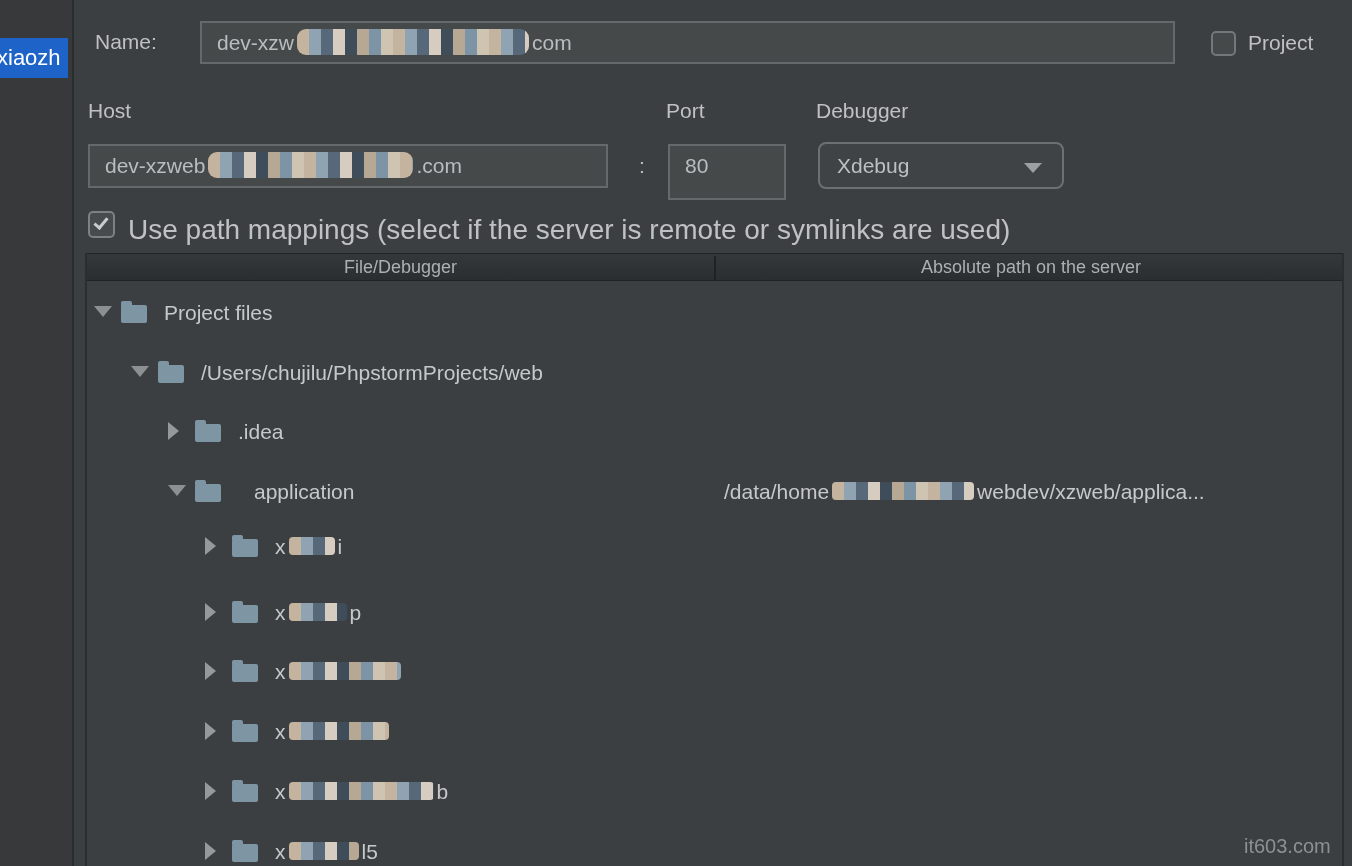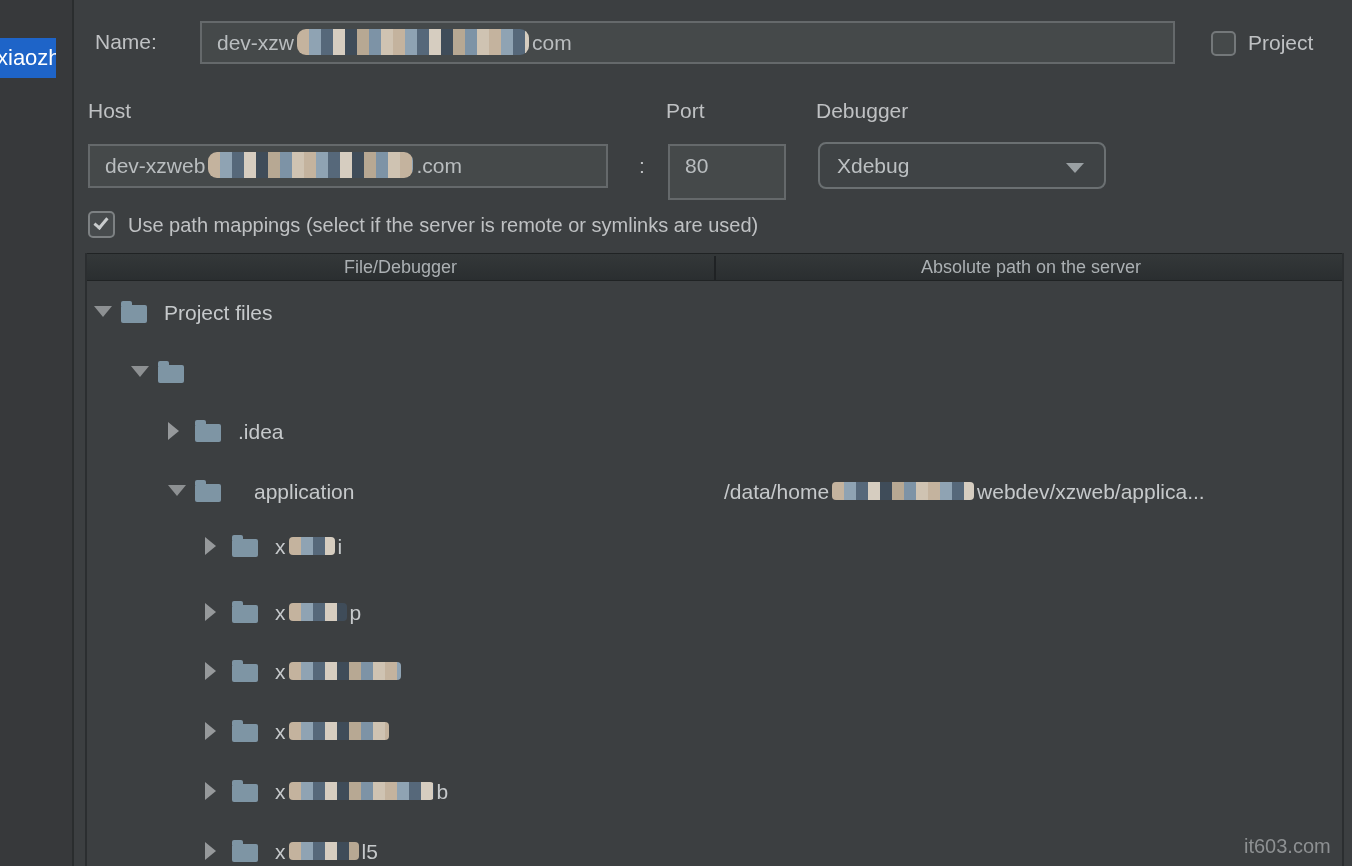--- a/index.html
+++ b/index.html
@@ -9,21 +9,21 @@
     font-family:"Liberation Sans", sans-serif;
     color:#bfc1c3;
     position:relative;
   }
   
   .sidebar {
     position:absolute; left:0; top:0; width:74px; height:866px;
     background:#37393b; border-right:2px solid #2a2d2e;
   }
   .sidebar-sel {
-    position:absolute; left:0; top:38px; width:56px; height:40px;
+    position:absolute; left:0; top:38px; width:68px; height:40px;
     background:#1e64c8; color:#ffffff; font-size:22px; line-height:40px;
     overflow:hidden; white-space:nowrap; text-indent:-3px;
   }
   
   .lbl { position:absolute; font-size:21px; color:#bfc1c3; white-space:nowrap; }
   
   .tfield {
     position:absolute; background:#45494a; border:2px solid #65696b;
     font-size:21px; color:#b9bdbf; white-space:nowrap; overflow:hidden;
   }
@@ -134,45 +134,46 @@
     <span>dev-xzweb</span><span class="redact" style="height: 26px; border-radius: 9px; width: 205px;" id="host-redact"></span><span>.com</span>
   </span>
 </div>
 
 <div class="lbl" style="left:639px; top:154px;">:</div>
 
 <div class="tfield" style="left:668px; top:144px; width:118px; height:56px;">
   <span class="inner" style="line-height:40px;">80</span>
 </div>
 
-<div class="combo" style="left:818px; top:142px; width:288px; height:47px;">
+<div class="combo" style="left:818px; top:142px; width:246px; height:47px;">
   <span class="inner" style="line-height:43px;">Xdebug</span>
   <span class="combo-arrow"></span>
 </div>
 
 <div class="cbox" style="left:88px; top:211px; width:27px; height:27px; background:#474b4d; border-color:#7d8183;">
   <span class="checkmark" id="mappings-check" style="display: block;"></span>
 </div>
-<div class="lbl" style="left:128px; top:214px; font-size:20px;">Use path mappings (select if the server is remote or symlinks are used)</div>
+<div class="lbl" style="left:128px; top:214px; font-size:28px;">Use path mappings (select if the server is remote or symlinks are used)</div>
 
 <div class="map-table">
   <div class="map-header">
     <div class="col" style="left:0; width:627px;">File/Debugger</div>
     <div class="col-div"></div>
     <div class="col" style="left:629px; width:630px;">Absolute path on the server</div>
   </div>
   <div id="tree">
       <div class="tree-row" style="top: 45px;">
         <span class="tri tri-down" style="left: 7px;"></span>
         <span class="folder" style="left: 34px;"></span>
         <span class="row-text" style="left: 77px;">Project files</span>
       </div>
       <div class="tree-row" style="top: 105px;">
         <span class="tri tri-down" style="left: 44px;"></span>
         <span class="folder" style="left: 71px;"></span>
+        <span class="row-text" style="left: 114px;">/Users/chujilu/PhpstormProjects/web</span>
       </div>
       <div class="tree-row" style="top: 164px;">
         <span class="tri tri-right" style="left: 81px;"></span>
         <span class="folder" style="left: 108px;"></span>
         <span class="row-text" style="left: 151px;">.idea</span>
       </div>
       <div class="tree-row" style="top: 224px;">
         <span class="tri tri-down" style="left: 81px;"></span>
         <span class="folder" style="left: 108px;"></span>
         <span class="row-text" style="left: 151px; margin-left: 16px;">application</span>

